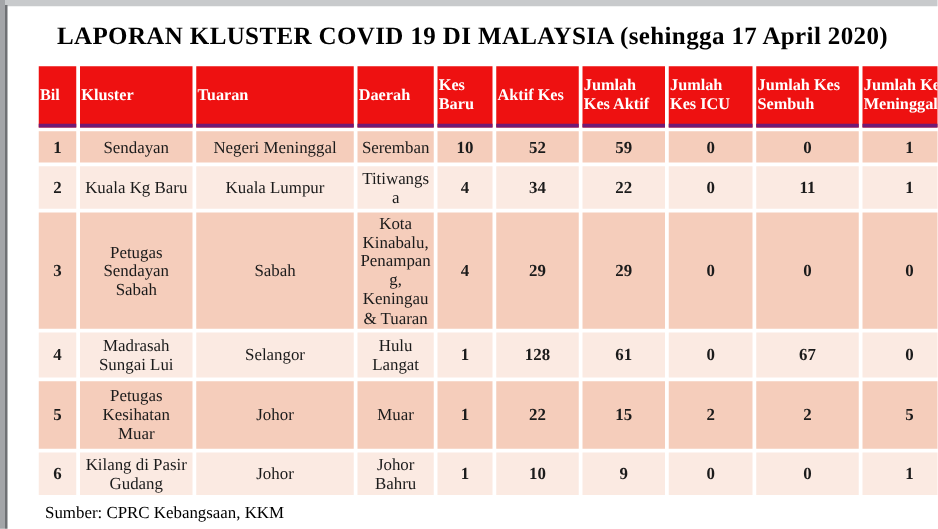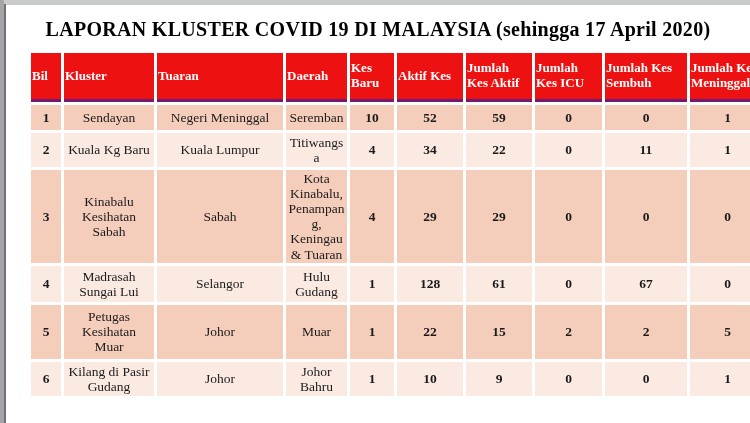--- a/index.html
+++ b/index.html
@@ -106,35 +106,35 @@
         <td>Titiwangsa</td>
         <td class="num">4</td>
         <td class="num">34</td>
         <td class="num">22</td>
         <td class="num">0</td>
         <td class="num">11</td>
         <td class="num">1</td>
       </tr>
       <tr class="row-dark h-r3">
         <td class="num">3</td>
-        <td>Kinabalu Kesihatan Sabah</td>
+        <td>Petugas Sendayan Sabah</td>
         <td>Sabah</td>
         <td>Kota Kinabalu, Penampang, Keningau &amp; Tuaran</td>
         <td class="num">4</td>
         <td class="num">29</td>
         <td class="num">29</td>
         <td class="num">0</td>
         <td class="num">0</td>
         <td class="num">0</td>
       </tr>
       <tr class="row-light h-r4">
         <td class="num">4</td>
         <td>Madrasah Sungai Lui</td>
         <td>Selangor</td>
-        <td>Hulu Gudang</td>
+        <td>Hulu Langat</td>
         <td class="num">1</td>
         <td class="num">128</td>
         <td class="num">61</td>
         <td class="num">0</td>
         <td class="num">67</td>
         <td class="num">0</td>
       </tr>
       <tr class="row-dark h-r5">
         <td class="num">5</td>
         <td>Petugas Kesihatan Muar</td>
@@ -155,13 +155,14 @@
         <td class="num">1</td>
         <td class="num">10</td>
         <td class="num">9</td>
         <td class="num">0</td>
         <td class="num">0</td>
         <td class="num">1</td>
       </tr>
     </tbody>
   </table>
 
+  <div class="source-note">Sumber: CPRC Kebangsaan, KKM</div>
 </div>
 
 </body></html>

